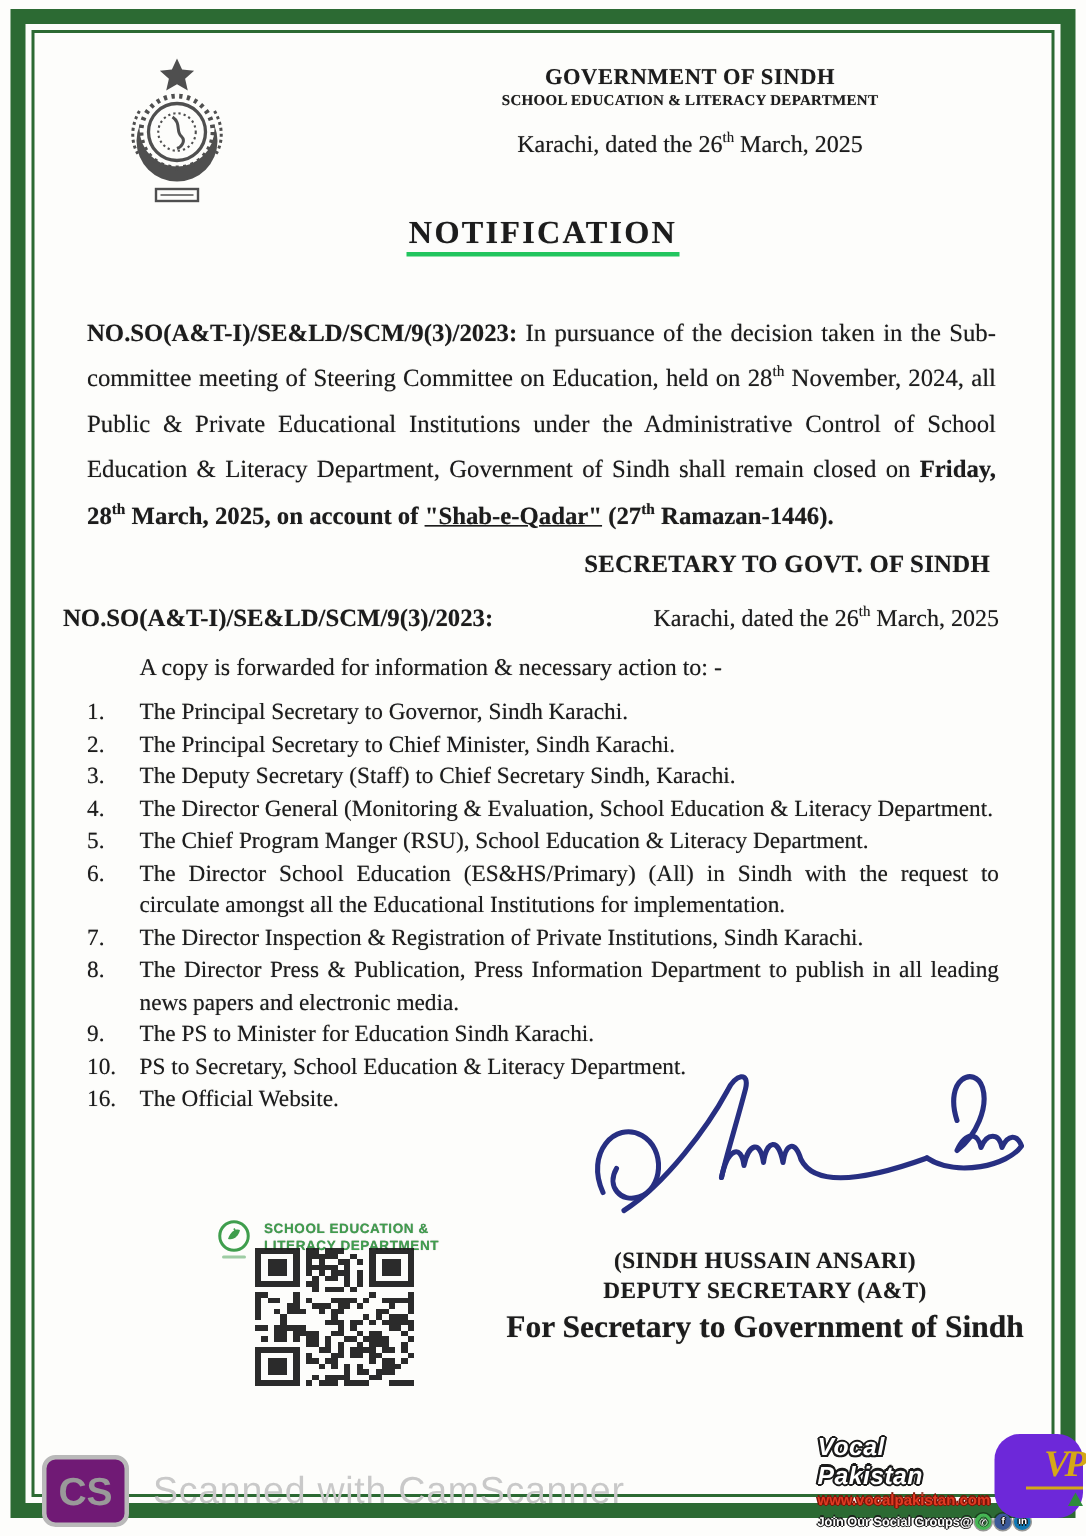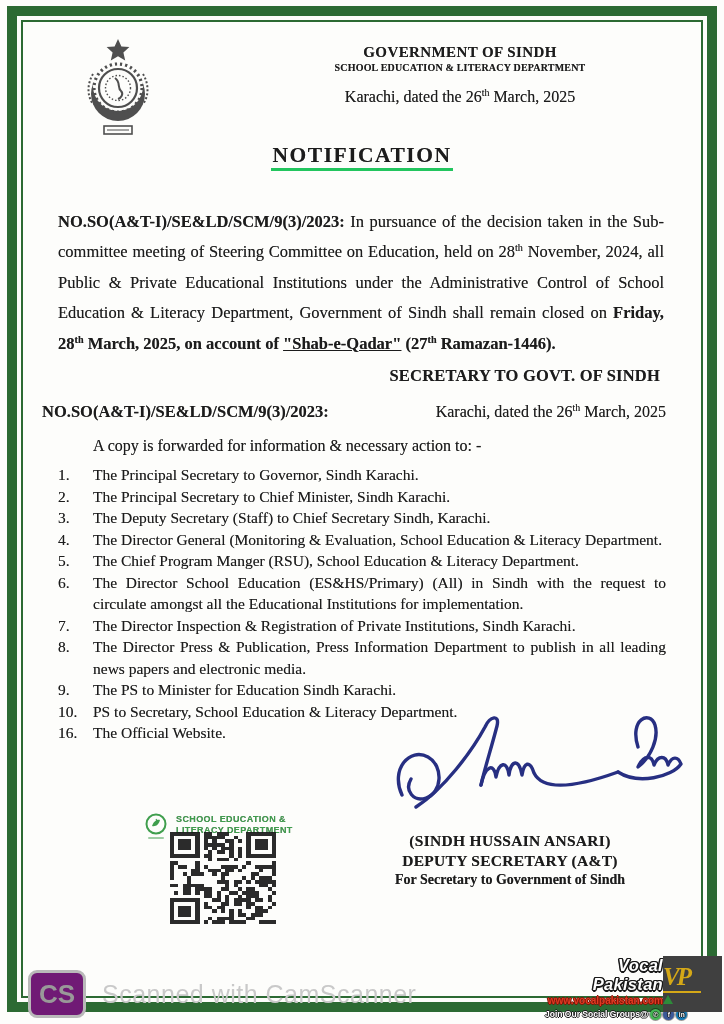--- a/index.html
+++ b/index.html
@@ -40,51 +40,51 @@
   .dist{position:absolute;left:58px;top:464px;width:608px;font-size:15.5px;line-height:21.5px;}
   .dist-item{display:flex;}
   .dist-item .num{flex:0 0 35px;}
   .dist-item .txt{flex:1;text-align:justify;}
 
   .sig-ink{position:absolute;left:386px;top:708px;width:300px;height:122px;
            color:var(--ink_blue,#272f82);}
   .sig-block{position:absolute;left:330px;top:832px;width:360px;text-align:center;}
   .sig-name{font-weight:bold;font-size:15.5px;letter-spacing:.3px;}
   .sig-desig{font-weight:bold;font-size:15.5px;letter-spacing:.3px;margin-top:2px;}
-  .sig-for{font-weight:bold;font-size:14px;margin-top:2px;}
+  .sig-for{font-weight:bold;font-size:21px;margin-top:2px;}
 
   .qr-area{position:absolute;left:142px;top:806px;width:160px;height:130px;}
   .seld-logo{position:absolute;left:2px;top:6px;width:24px;height:32px;color:var(--caption_green,#3f9e4d);}
   .qr-caption{position:absolute;left:34px;top:8px;width:120px;color:var(--caption_green,#3f9e4d);
               font-family:"Liberation Sans","DejaVu Sans",sans-serif;
               font-weight:bold;font-size:9px;line-height:10.5px;letter-spacing:.4px;}
   .qr-svg{position:absolute;left:28px;top:26px;width:106px;height:92px;opacity:.92;}
 
   .footer{font-family:"Liberation Sans","DejaVu Sans",sans-serif;}
   .cs-logo{position:absolute;left:28px;top:970px;width:52px;height:42px;border:3.5px solid #b9b9b9;
            border-radius:9px;background:#701a75;display:flex;align-items:center;justify-content:center;
            font-family:"Liberation Sans",sans-serif;font-weight:bold;font-size:26px;color:#999;z-index:5;}
   .cs-label{position:absolute;left:102px;top:980px;font-family:"Liberation Sans",sans-serif;
             font-size:25px;color:#c9c9c9;z-index:5;letter-spacing:.5px;}
 
   .vocal{position:absolute;left:545px;top:956px;width:177px;height:58px;display:flex;z-index:6;
          font-family:"Liberation Sans","DejaVu Sans",sans-serif;}
-  .vocal-col{width:118px;text-align:right;}
+  .vocal-col{width:118px;text-align:left;}
   .vp-brand{font-size:16.5px;font-weight:bold;font-style:italic;color:#fff;letter-spacing:.3px;
             text-shadow:-1.5px 0 #1a1a1a,1.5px 0 #1a1a1a,0 -1.5px #1a1a1a,0 1.5px #1a1a1a,
                         1px 1px #1a1a1a,-1px -1px #1a1a1a,1px -1px #1a1a1a,-1px 1px #1a1a1a;}
   .vp-url{font-size:10px;font-weight:bold;color:var(--url_red,#e03a22);margin-top:1px;
           text-shadow:-1px 0 #7e1408,1px 0 #7e1408,0 1px #7e1408,0 -1px #7e1408;}
   .vp-social{font-size:8.5px;font-weight:bold;color:#fff;margin-top:3px;white-space:nowrap;
              text-shadow:-1px 0 #1a1a1a,1px 0 #1a1a1a,0 1px #1a1a1a,0 -1px #1a1a1a;}
   .soc-ic{display:inline-flex;width:11px;height:11px;border-radius:50%;color:#fff;font-size:6.5px;
           font-weight:bold;align-items:center;justify-content:center;vertical-align:middle;
           margin-left:2px;box-shadow:0 0 0 1px rgba(0,0,0,.4);}
-  .vp-box{width:59px;height:56px;background:#404040;display:flex;flex-direction:column;
-          align-items:flex-start;justify-content:center;}
+  .vp-box{width:59px;height:56px;background:#6d28d9;display:flex;flex-direction:column;
+          align-items:flex-end;justify-content:center;border-radius:17px;}
   .vp-mono{color:var(--gold,#d5a817);font-family:"Liberation Serif",serif;font-style:italic;
            font-weight:bold;font-size:25px;letter-spacing:-3px;line-height:24px;}
   .vp-rule{width:38px;height:2px;background:var(--gold,#d5a817);margin-top:2px;}
   .vp-leaf{width:0;height:0;border-left:5px solid transparent;border-right:5px solid transparent;
            border-bottom:9px solid #2e8b3a;margin-top:2px;}
 </style>
 </head>
 <body style="--border_green: #2c6a33; --caption_green: #3f9e4d; --ink_blue: #272f82; --url_red: #e03a22; --gold: #d5a817;">
 
 <div class="stage">

